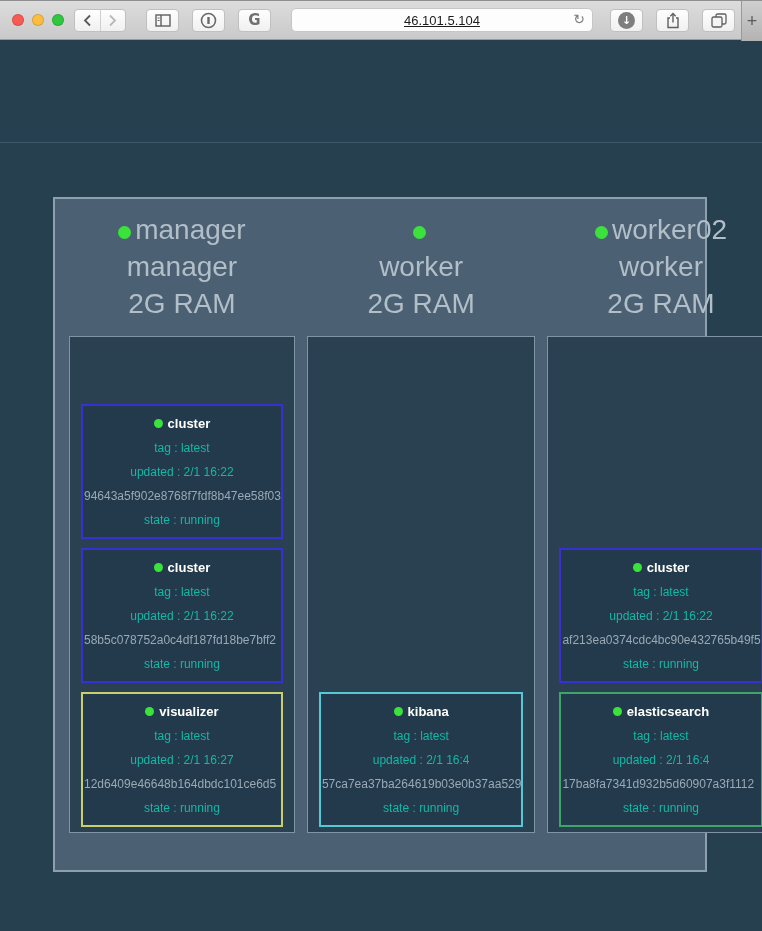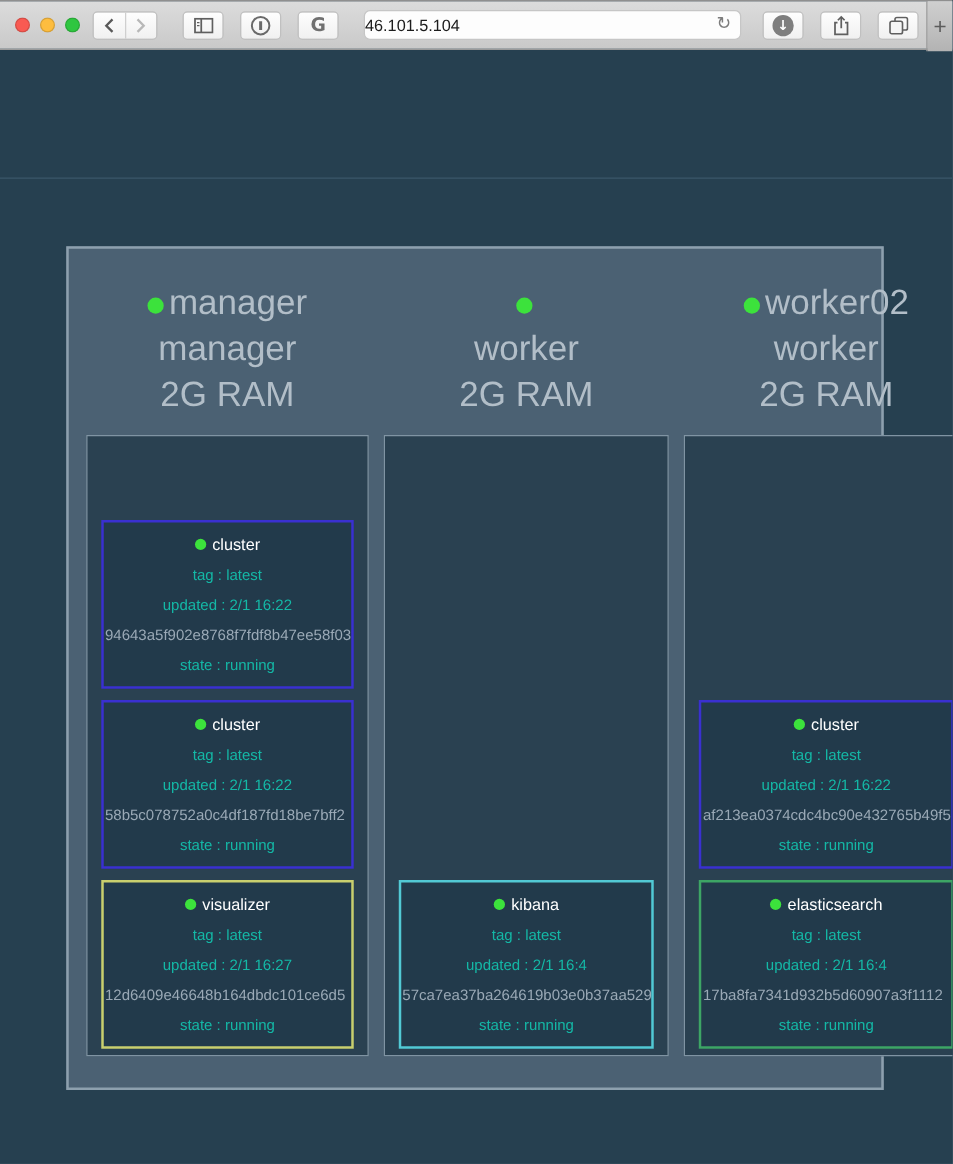--- a/index.html
+++ b/index.html
@@ -27,22 +27,22 @@
     display:flex; align-items:center; justify-content:center;
     color:#5f5f5f;
   }
   .nav-group { width:52px; margin-left:10px; padding:0; }
   .nav-half { width:25px; height:100%; display:flex; align-items:center; justify-content:center; }
   .nav-sep { width:1px; height:100%; background:#cfcfcf; }
   .sq { width:33px; }
   .addr {
     width:302px; height:24px; margin-left:20px;
     background:#fdfdfd; border:1px solid #c6c6c6; border-radius:5px;
-    position:relative; display:flex; align-items:center; justify-content:flex-start;
-    font-size:13px; color:#1c1c1c;
+    position:relative; display:flex; align-items:center; justify-content:center;
+    font-size:13px; color:#1c1c1c;text-decoration:underline;
   }
   .reload { position:absolute; right:7px; top:2px; color:#7c7c7c; font-size:14px;
             font-family:"DejaVu Sans", sans-serif; }
   .dl-circle { width:17px; height:17px; border-radius:50%; background:#7e7e7e;
     color:#fff; font-size:11px; font-weight:bold; line-height:17px; text-align:center;
     font-family:"DejaVu Sans", sans-serif; }
   .g-glyph { font-size:15px; font-weight:bold; color:#707070; font-family:"DejaVu Sans", sans-serif; }
   .newtab {
     position:absolute; right:0; top:0; width:21px; height:40px;
     background:linear-gradient(#cfcfcf,#b3b3b3);
@@ -52,21 +52,21 @@
   }
   .ml20{margin-left:20px;} .ml13{margin-left:13px;} .ml17{margin-left:17px;}
 
   
   .page { height:890px; background:#264050; }
   .app-header { height:103px; border-bottom:1px solid #3b5769; }
 
   .board {
     width:654px; height:675px; margin:54px 0 0 53px;
     background:#4b6173; border:2px solid #8da0ae;
-    padding:12px 14px;
+    padding:0 14px;
   }
   .columns { display:flex; gap:12px; height:100%; }
   .node { flex:1; display:flex; flex-direction:column; }
   .node-header {
     height:137px; padding-top:12px; text-align:center;
     font-size:28px; line-height:37px; color:#b2bec8;
   }
   .dot { display:inline-block; border-radius:50%; background:#3ce23c; }
   .dot-lg { width:13px; height:13px; margin-right:4px; }
   .dot-sm { width:9px; height:9px; margin-right:5px; }
@@ -75,21 +75,21 @@
     padding:0 11px 5px;
     display:flex; flex-direction:column; justify-content:flex-end;
   }
   .card {
     height:135px; margin-bottom:9px; background:#223a4b;
     border:2px solid #3a30d0;
     display:flex; flex-direction:column; justify-content:space-evenly;
     text-align:center; overflow:hidden;
   }
   .card:last-child { margin-bottom:0; }
-  .card-title { font-size:13px; font-weight:normal; color:#ffffff; }
+  .card-title { font-size:13px; font-weight:bold; color:#ffffff; }
   .card-line { font-size:12px; color:#14b8a6; }
   .card-hash {
     font-size:12px; color:#9aa9b6; white-space:nowrap; overflow:hidden;
     text-align:left; padding-left:1px;
   }
   svg { display:block; }
 </style>
 </head>
 <body>
 

